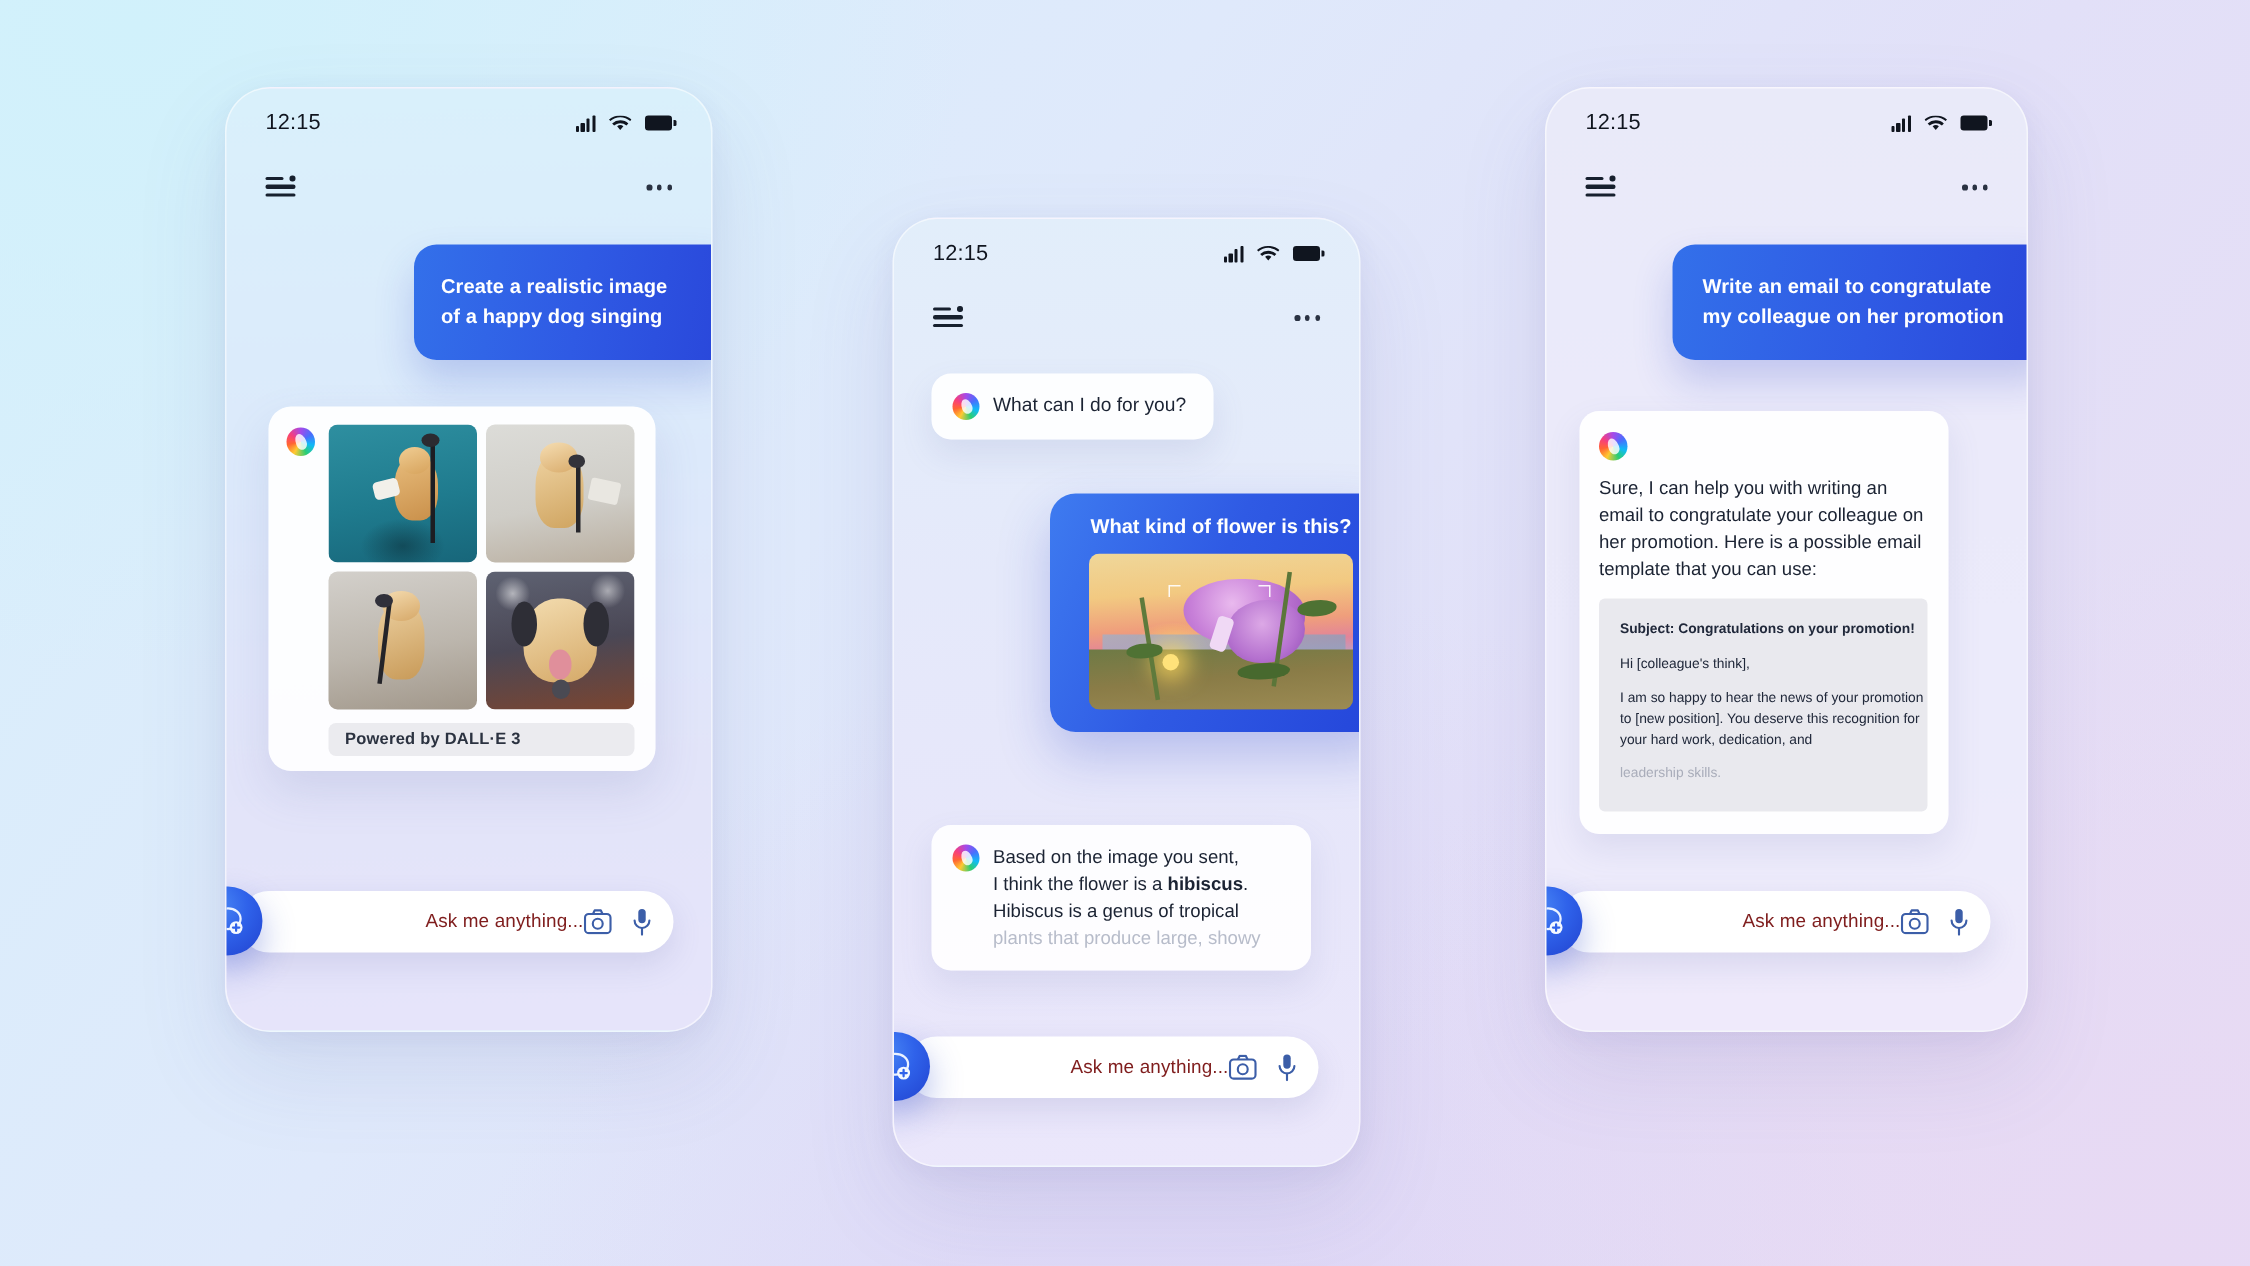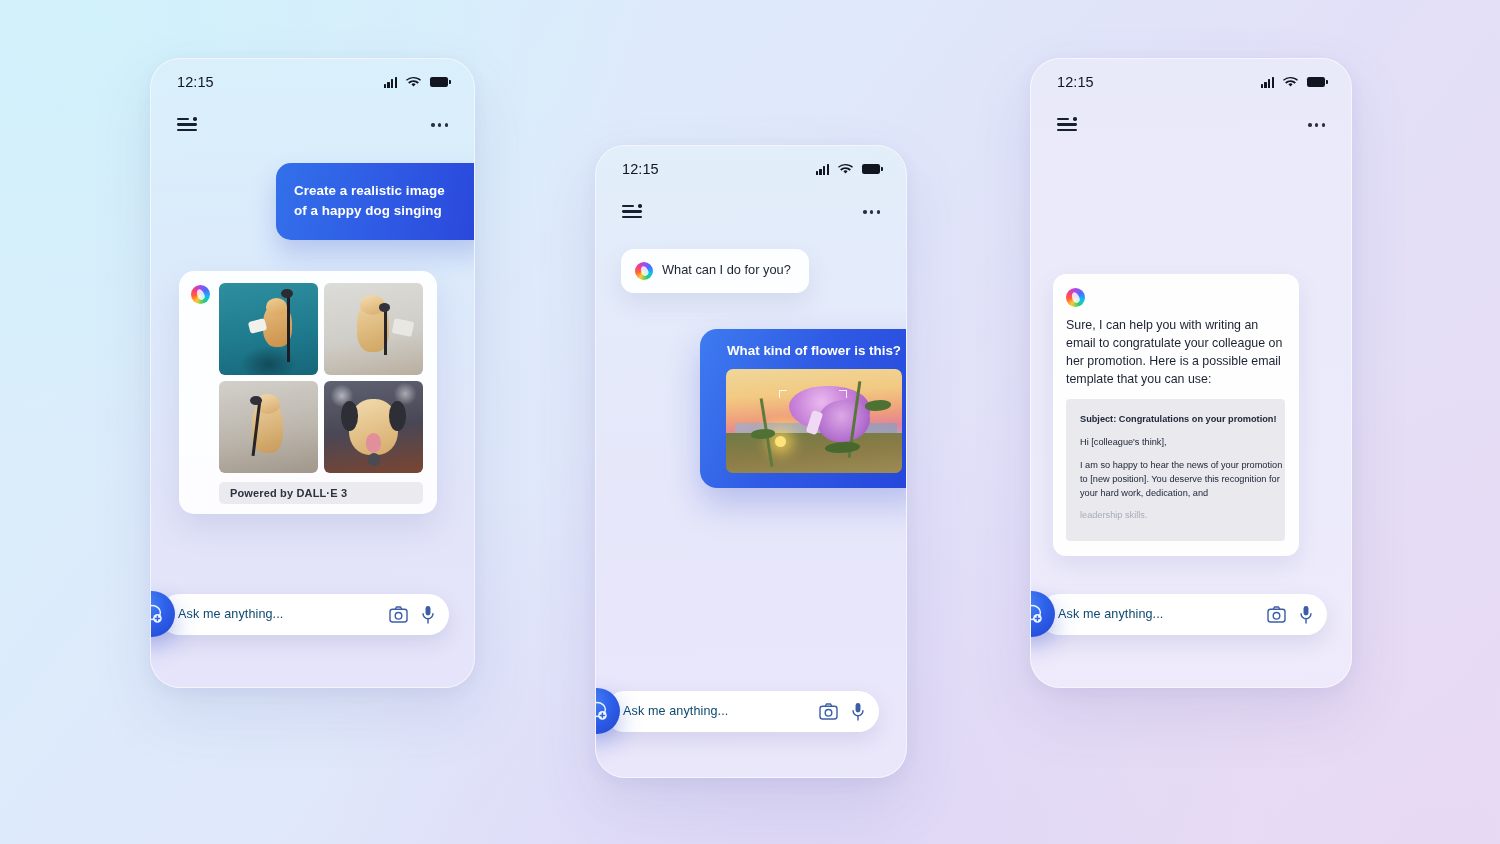--- a/index.html
+++ b/index.html
@@ -103,21 +103,21 @@
 
   
   .composer { position:absolute; display:flex; align-items:center; }
   .fab { width:46px; height:46px; border-radius:50%; flex:none; position:relative;
     background:radial-gradient(circle at 34% 28%,#4a88f5 0%,#2f62ea 45%,#2142cf 100%);
     box-shadow:0 10px 22px rgba(40,70,200,.34); cursor:pointer; z-index:3; }
   .fab svg { position:absolute; left:50%; top:50%; transform:translate(-50%,-50%); }
   .inputbar { flex:1; height:41px; border-radius:21px; background:#fff;
     box-shadow:0 8px 20px rgba(100,105,170,.16); display:flex; align-items:center;
     padding:0 14px 0 19px; margin-left:-16px; }
-  .inputbar .ph { flex:1; font-size:12.6px; color:#0c4a6e; letter-spacing:.1px; }
+  .inputbar .ph { flex:1; font-size:12.6px; color:#7f1d1d; letter-spacing:.1px;text-align:right; }
   .ibicons { display:flex; align-items:center; gap:13px; }
   .ibicons svg { display:block; cursor:pointer; }
 </style>
 </head>
 <body>
 
 <div class="stage">
 
   <div class="phone p1">
 
@@ -288,20 +288,29 @@
         <div style="position:absolute;left:22%;top:28%;width:3px;height:66%;background:#5f7a3c;transform:rotate(-9deg);"></div>
         <div style="position:absolute;left:72%;top:12%;width:3px;height:74%;background:#5b7639;transform:rotate(8deg);"></div>
         <div style="position:absolute;left:14%;top:58%;width:14%;height:9%;border-radius:60% 40%;background:#4f7234;"></div>
         <div style="position:absolute;left:56%;top:70%;width:20%;height:11%;border-radius:60% 40%;background:#47692e;"></div>
         <div style="position:absolute;left:79%;top:30%;width:15%;height:10%;border-radius:60% 40%;background:#4e7233;"></div>
         <div style="position:absolute;left:30%;top:20%;width:8px;height:8px;border-left:1.6px solid rgba(255,255,255,.9);border-top:1.6px solid rgba(255,255,255,.9);"></div>
         <div style="position:absolute;left:64%;top:20%;width:8px;height:8px;border-right:1.6px solid rgba(255,255,255,.9);border-top:1.6px solid rgba(255,255,255,.9);"></div>
       </div>
     </div>
 
+    <div class="ai-bubble" style="left:25px; top:404px; width:253px; padding:12px 14px 13px 14px;">
+      <div class="copilot-logo" style="width:18px;height:18px;margin-top:1px;"></div>
+      <div class="ai-text">
+        <div>Based on the image you sent,</div>
+        <div><span>I think the flower is a </span><b>hibiscus</b><span>.</span></div>
+        <div>Hibiscus is a genus of tropical</div>
+        <div class="fade-line">plants that produce large, showy</div>
+      </div>
+    </div>
 
     <div class="composer" style="left:-22px; bottom:43px; width:305px;">
       <div class="fab">
         <svg width="24" height="24" viewBox="0 0 24 24">
           <path d="M12 3.6c-4.7 0-8.4 3-8.4 6.8 0 2.1 1.2 4 3 5.2v3.2l3-1.7c.8.2 1.6.3 2.4.3 4.7 0 8.4-3 8.4-6.9S16.7 3.6 12 3.6z" fill="none" stroke="#eaf2ff" stroke-width="1.5"></path>
           <circle cx="17.4" cy="16.4" r="4.3" fill="#f2f7ff"></circle>
           <path d="M17.4 14.3v4.2M15.3 16.4h4.2" stroke="#2f62ea" stroke-width="1.5" stroke-linecap="round"></path>
         </svg>
       </div>
       <div class="inputbar">
@@ -349,20 +358,22 @@
           <span></span>
           <div class="dot"></div>
       </div>
       <div class="dots-icon">
           <i></i>
           <i></i>
           <i></i>
         </div>
     </div>
 
+    <div class="user-bubble" style="right:-18px; top:104px; width:254px; padding:18px 20px 20px 20px; white-space:pre-line;">Write an email to congratulate
+my colleague on her promotion</div>
 
     <div class="ai-bubble" style="left:22px; top:215px; width:246px; padding:13px 14px 15px 13px;flex-direction:column;">
       <div class="copilot-logo" style="width:19px;height:19px;margin-top:1px;"></div>
       <div style="flex:1;">
         <div class="ai-text">Sure, I can help you with writing an email to congratulate your colleague on her promotion. Here is a possible email template that you can use:</div>
         <div class="email-card">
           <p class="subj">Subject: Congratulations on your promotion!</p>
           <p>Hi [colleague's think],</p>
           <p>I am so happy to hear the news of your promotion to [new position]. You deserve this recognition for your hard work, dedication, and</p>
           <p class="muted">leadership skills.</p>

